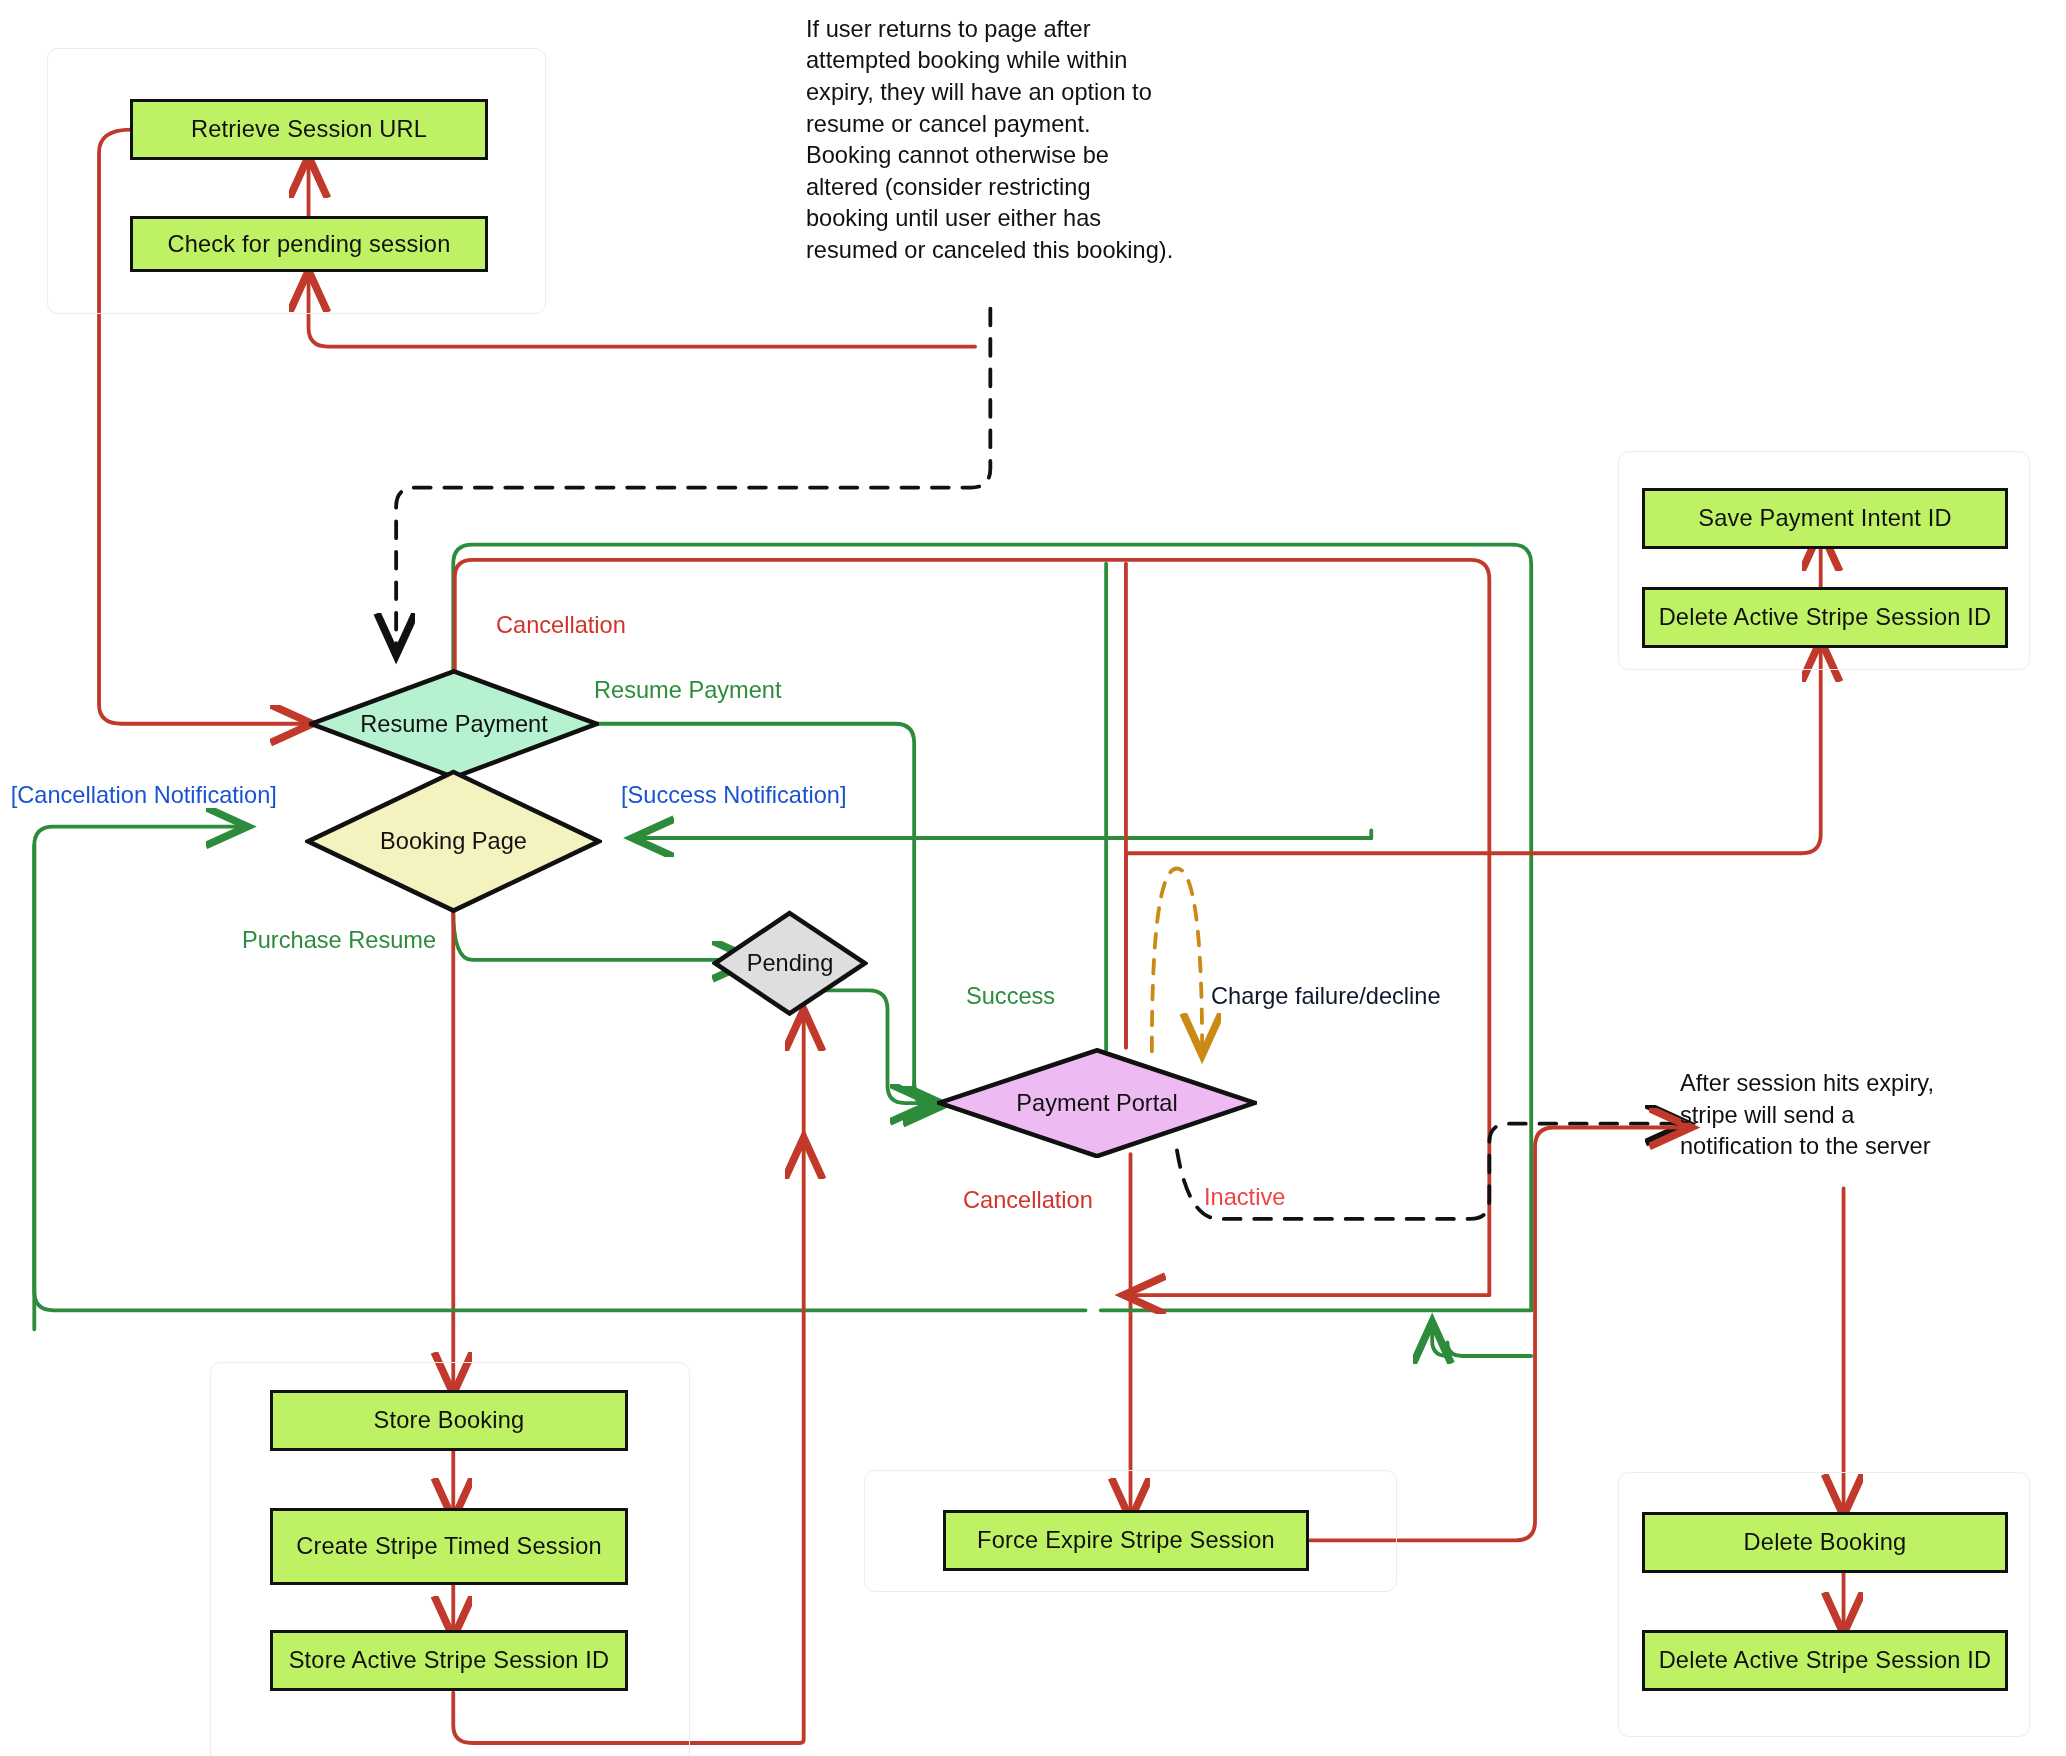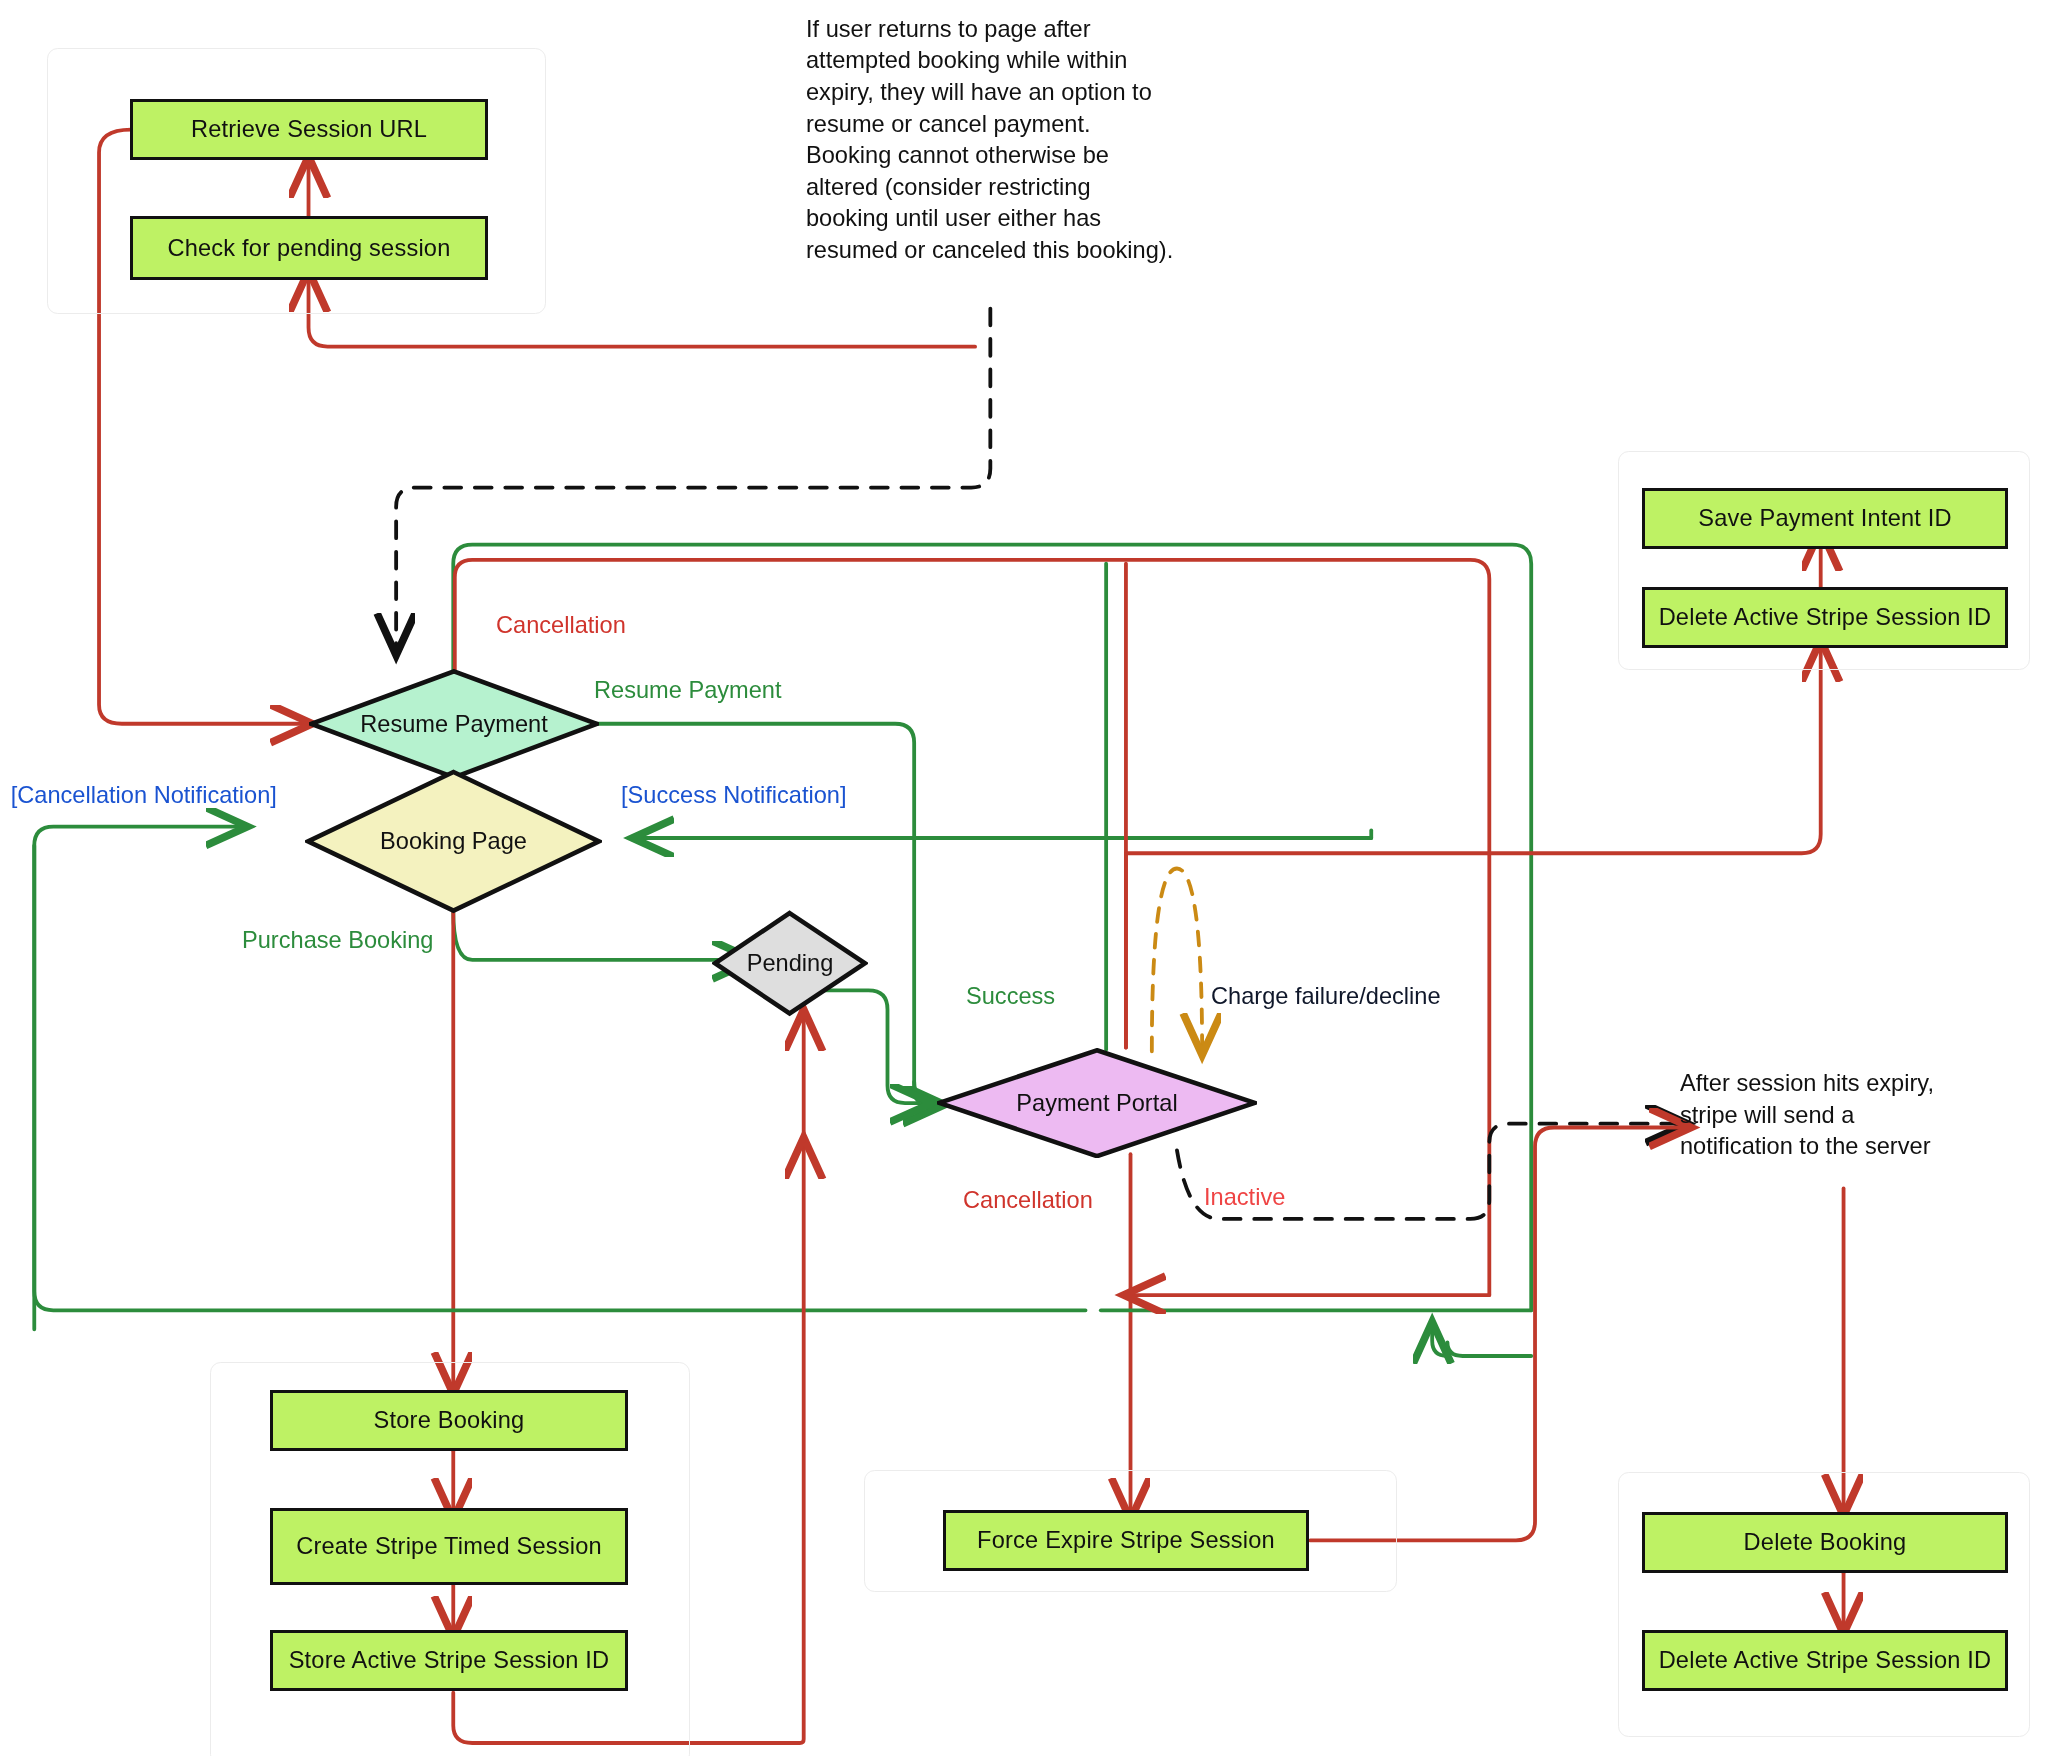--- a/index.html
+++ b/index.html
@@ -176,21 +176,21 @@
   <div class="cluster" style="left:47px;  top:48px;   width:499px; height:266px;"></div>
   <div class="cluster" style="left:1618px;top:451px;  width:412px; height:219px;"></div>
   <div class="cluster" style="left:210px; top:1362px; width:480px; height:403px;"></div>
   <div class="cluster" style="left:864px;top:1470px; width:533px; height:122px;"></div>
   <div class="cluster" style="left:1618px;top:1472px; width:412px; height:265px;"></div>
 
   <div class="node-box" style="left:130px;top:99px;width:358px;height:61px;">
     <span>Retrieve Session URL</span>
   </div>
 
-  <div class="node-box" style="left:130px;top:216px;width:358px;height:64px;">
+  <div class="node-box" style="left:130px;top:216px;width:358px;height:56px;">
     <span>Check for pending session</span>
   </div>
 
   <div class="node-box" style="left:1642px;top:488px;width:366px;height:61px;">
     <span>Save Payment Intent ID</span>
   </div>
 
   <div class="node-box" style="left:1642px;top:587px;width:366px;height:61px;">
     <span>Delete Active Stripe Session ID</span>
   </div>
@@ -248,21 +248,21 @@
   </div>
 
   <div class="edge-label lbl-red" style="left:472px;top:613px;">Cancellation</div>
 
   <div class="edge-label lbl-green" style="left:594px;top:678px;">Resume Payment</div>
 
   <div class="edge-label lbl-blue" style="left:10.7px;top:783px;">[Cancellation Notification]</div>
 
   <div class="edge-label lbl-blue" style="left:621px;top:783px;">[Success Notification]</div>
 
-  <div class="edge-label lbl-green" style="left:242px;top:928px;">Purchase Booking</div>
+  <div class="edge-label lbl-green" style="left:242px;top:928px;">Purchase Resume</div>
 
   <div class="edge-label lbl-green" style="left:966px;top:984px;">Success</div>
 
   <div class="edge-label lbl-orange" style="left:1211px;top:984px;">Charge failure/decline</div>
 
   <div class="edge-label lbl-red" style="left:939px;top:1188px;">Cancellation</div>
 
   <div class="edge-label lbl-black" style="left:1204px;top:1185px;">Inactive</div>
 
   <div class="note" style="left:806px;top:13.7px;width:427px;">If user returns to page after

